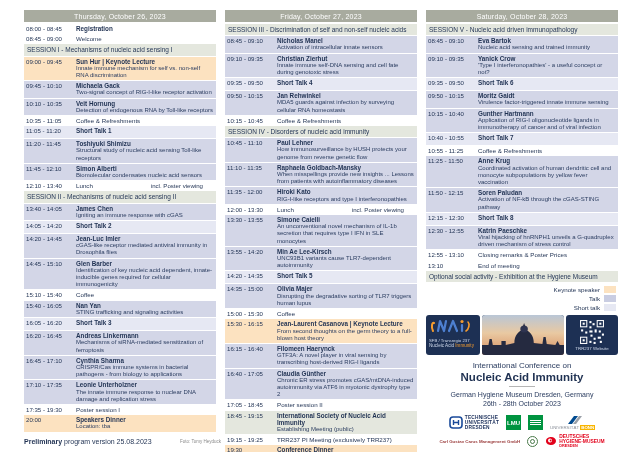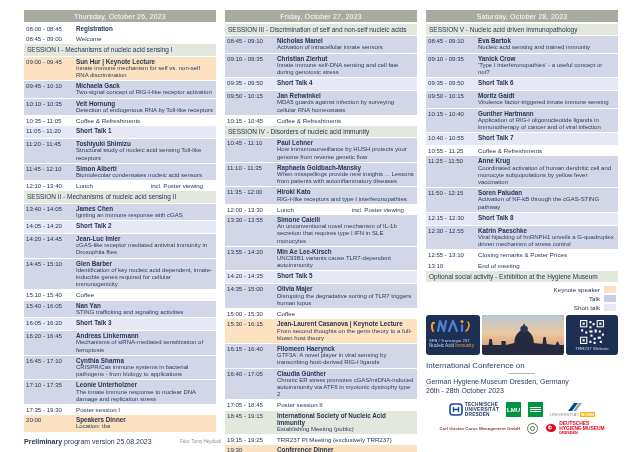--- a/index.html
+++ b/index.html
@@ -39,21 +39,21 @@
   .logo-panel{flex:0 0 54px;padding:2px 3px;box-sizing:border-box;}
   .photo-panel{flex:1;}
   .photo-panel svg{display:block;width:100%;height:100%;}
   .qr-panel{flex:0 0 52px;display:flex;flex-direction:column;align-items:center;
             justify-content:center;padding:2px;box-sizing:border-box;}
   .nai-sub{color:#cfd8ea;font-size:4.3px;line-height:5px;}
   .nai-sub2{font-size:4.6px;line-height:5.5px;color:#cfd8ea;}
   .nai-sub2 .orange{color:#f49b2e;}
   .qr-label{color:#cfd8ea;font-size:4.4px;margin-top:1px;}
   
-  .conf-block{margin-bottom:7px;}
+  .conf-block{text-align:center;margin-bottom:7px;}
   .conf-line1{font-size:8px;color:#2b3d60;}
   .conf-title{font-size:11.5px;font-weight:bold;color:#1f3152;margin-top:1px;}
   .conf-div{width:26px;height:1px;background:#b5b5b5;margin:3px auto;}
   .conf-venue,.conf-dates{font-size:7px;color:#2b3d60;line-height:9px;}
   
   .logos{display:flex;flex-direction:column;align-items:center;gap:3px;}
   .logo-row{display:flex;align-items:center;justify-content:center;gap:7px;}
   .tud{display:flex;align-items:center;gap:2px;}
   .tud-text{font-size:4.8px;font-weight:bold;color:#1a2e5a;line-height:5.2px;letter-spacing:.2px;}
   .lmu-box{width:15px;height:15px;background:#009440;color:#fff;font-weight:bold;font-size:6px;
@@ -655,20 +655,21 @@
                   <rect x="14" y="22" width="2" height="2"></rect>
                   <rect x="20" y="21" width="2" height="2"></rect>
           </g>
         </svg>
         <div class="qr-label">TRR237 Website</div>
       </div>
     </div>
 
     <div class="conf-block">
       <div class="conf-line1">International Conference on</div>
+      <div class="conf-title">Nucleic Acid Immunity</div>
       <div class="conf-div"></div>
       <div class="conf-venue">German Hygiene Museum Dresden, Germany</div>
       <div class="conf-dates">26th - 28th October 2023</div>
     </div>
 
     <div class="logos">
       <div class="logo-row">
         <div class="tud">
           <svg width="14" height="13" viewBox="0 0 14 13">
             <rect x="1" y="1" width="12" height="11" rx="3" fill="none" stroke="#1a4a9a" stroke-width="1.6"></rect>

